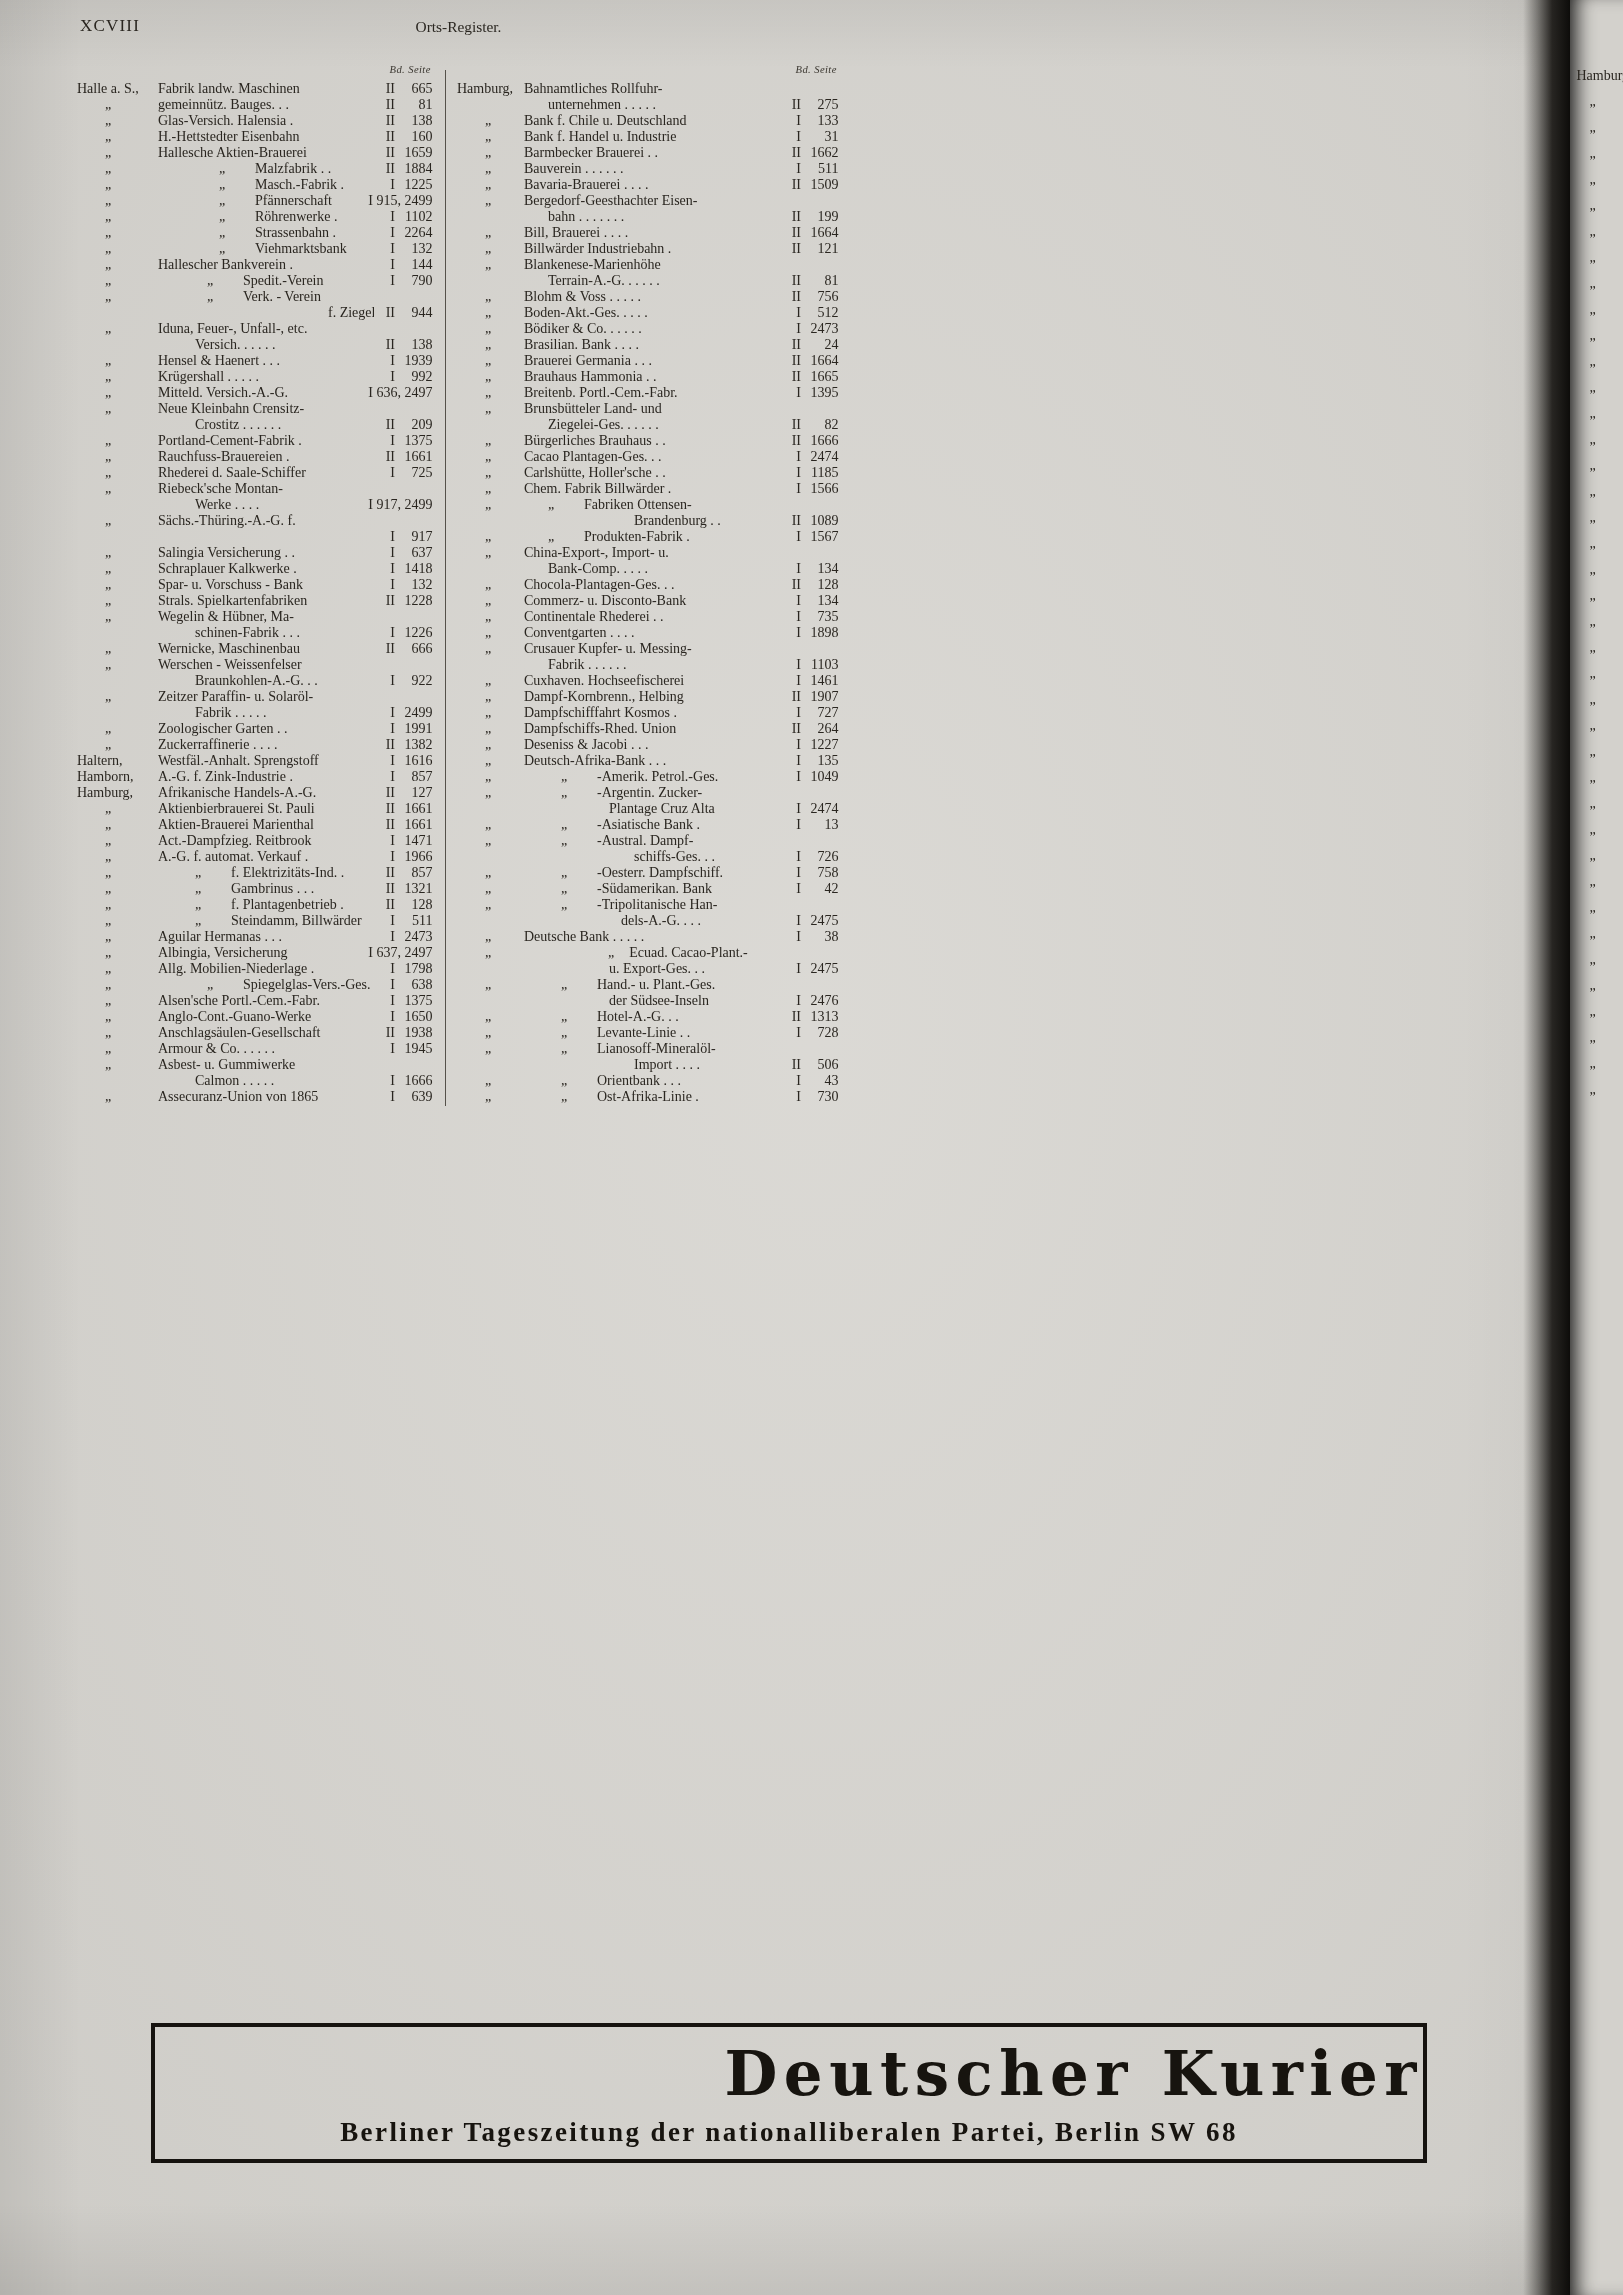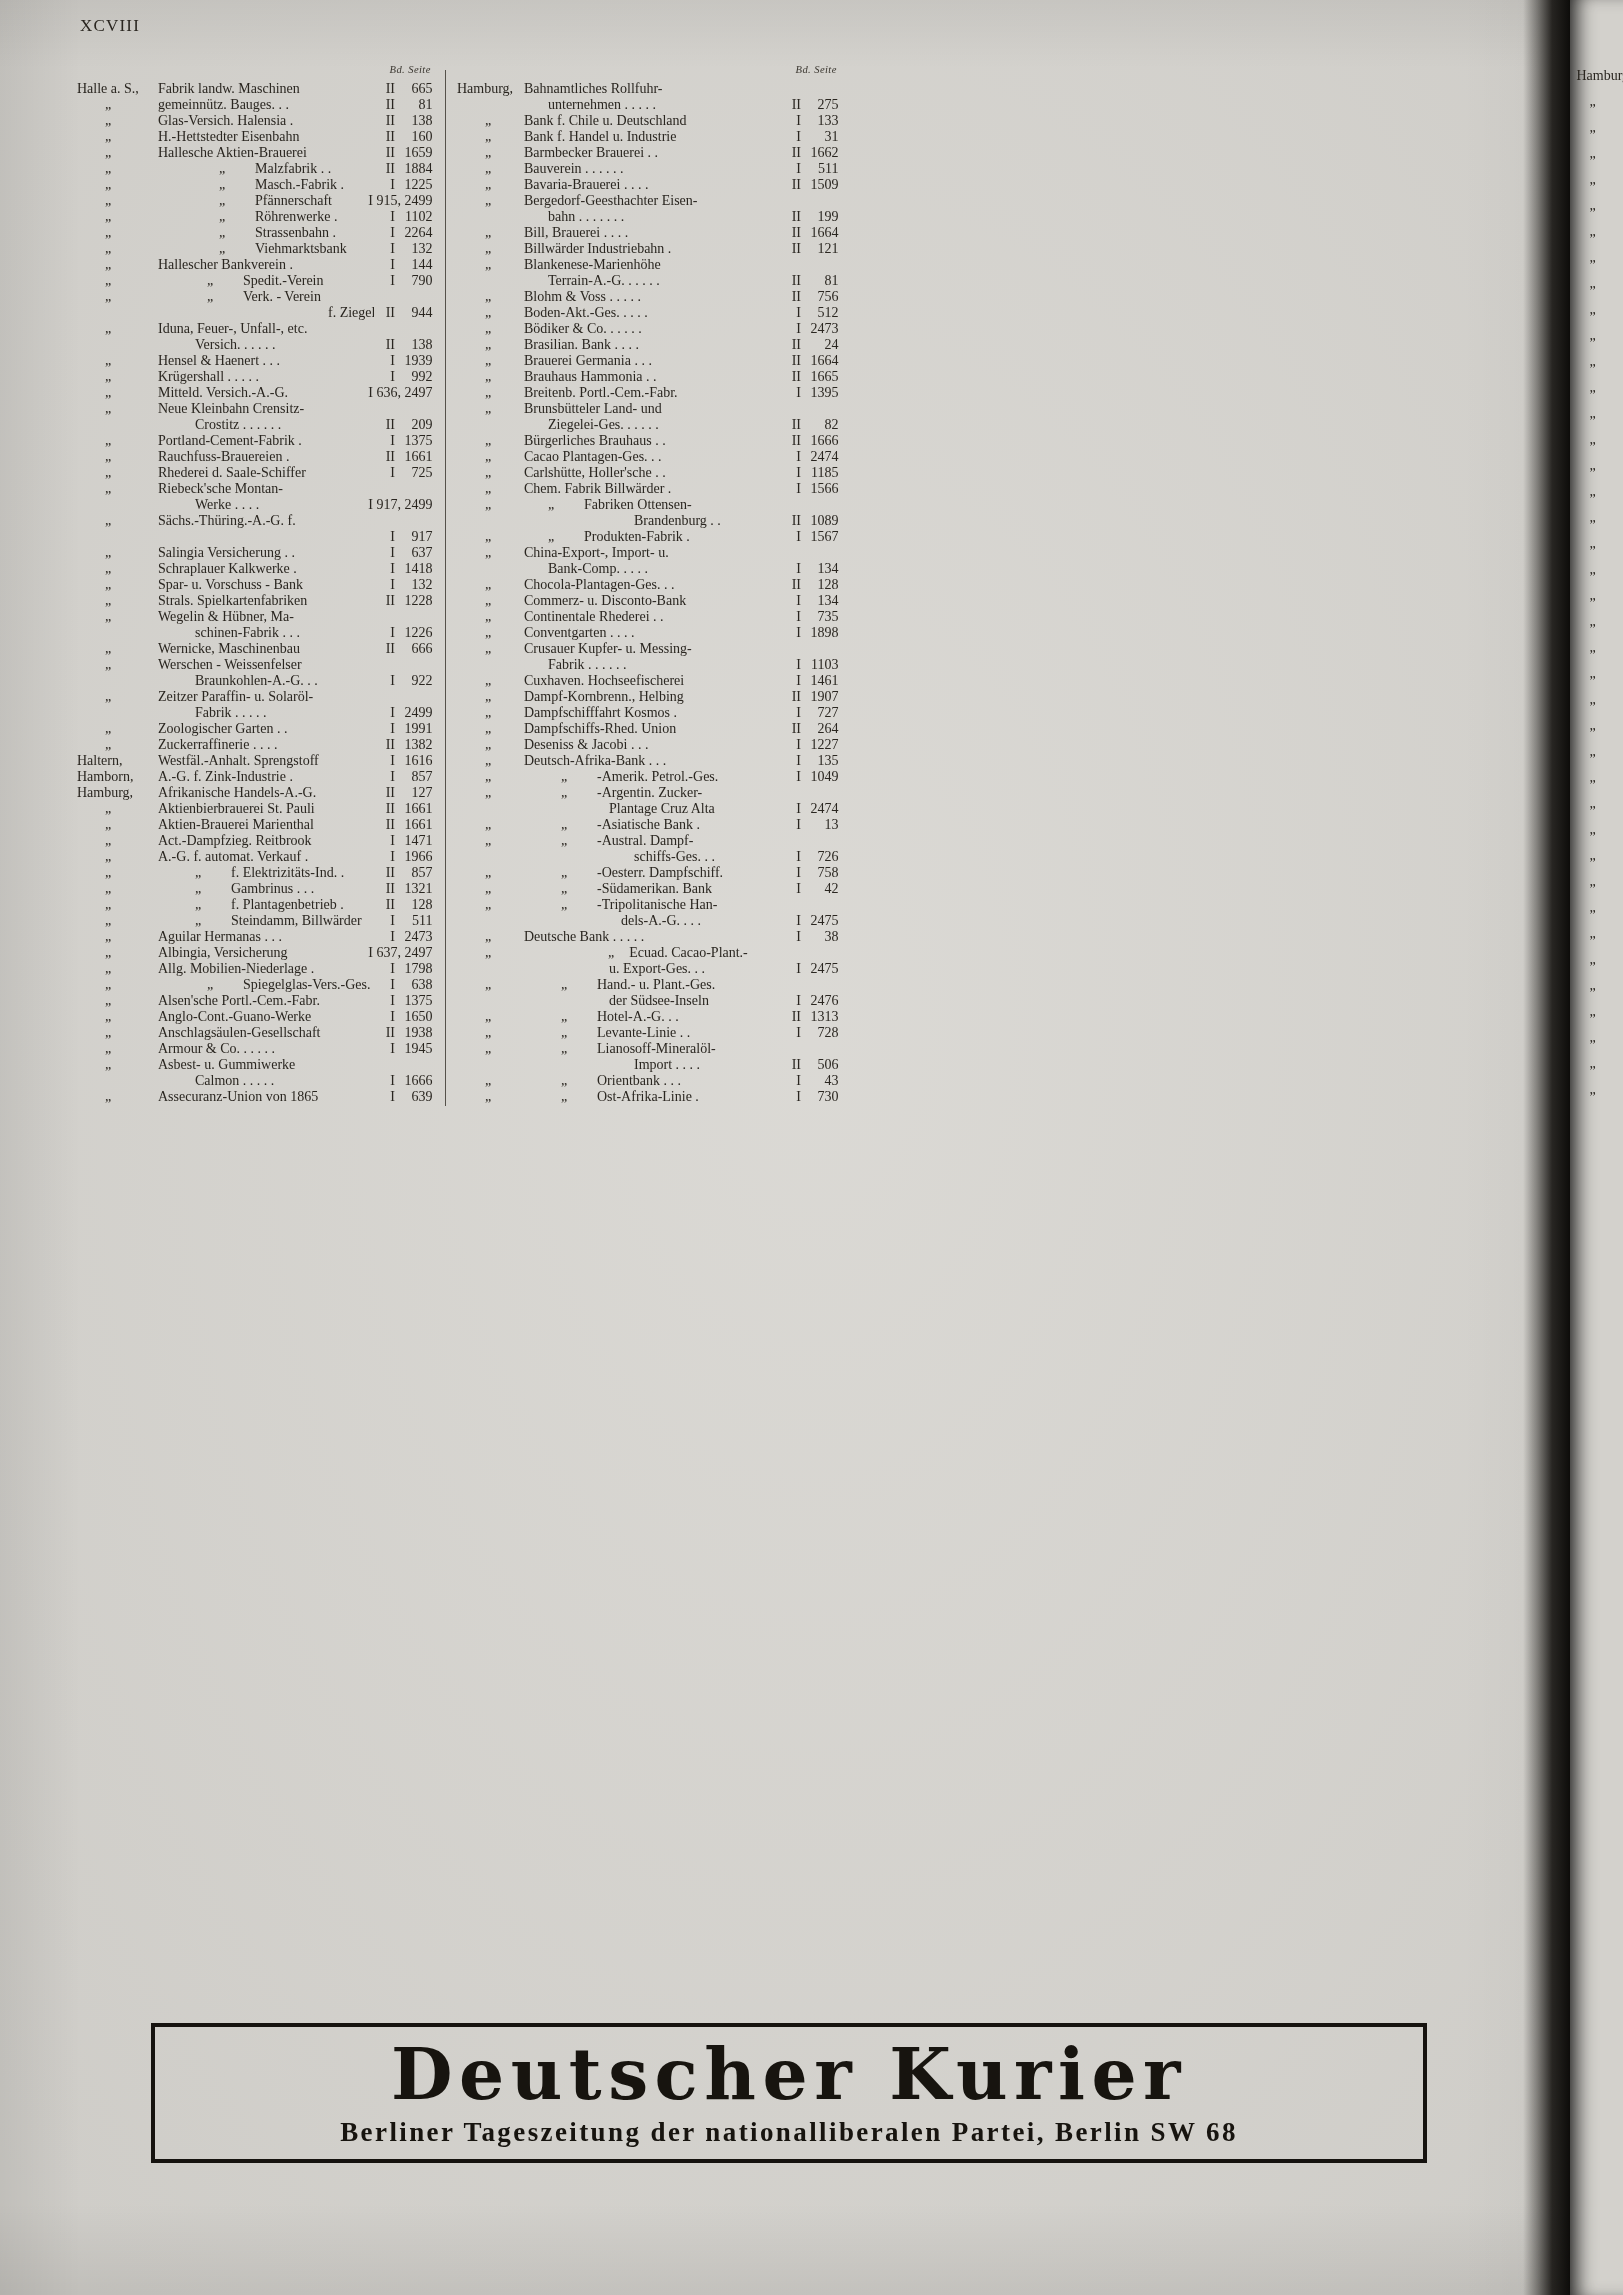--- a/index.html
+++ b/index.html
@@ -35,23 +35,23 @@
   .d2 { display:inline-block; width:36px; }
   .b { width:21px; flex:none; text-align:right; }
   .s { width:39px; flex:none; position:relative; }
   .s span { position:absolute; right:1.6px; top:0; white-space:nowrap; }
 
   .ad {
     position:absolute; left:151px; top:2023px; width:1276px; height:140px;
     border:4.9px solid #16130f;
   }
   .ad-title {
-    margin-top:4.9px; text-align:center;
+    margin-top:4.9px; text-align:right;
     font-family:"DejaVu Serif","Liberation Serif",serif;
-    font-weight:bold; font-size:71px; line-height:84px; letter-spacing:6.5px;
+    font-weight:bold; font-size:61px; line-height:84px; letter-spacing:6.5px;
     color:#17140f;
   }
   .ad-sub {
     margin-top:1.6px; text-align:center;
     font-weight:bold; font-size:27px; letter-spacing:2.4px; color:#17140f;
   }
 
   .binding {
     position:absolute; left:1523px; top:0; width:47px; height:2295px;
     background:linear-gradient(to right, rgba(17,15,12,0) 0%, rgba(17,15,12,.40) 30%, rgba(17,15,12,.88) 62%, #0d0c0a 100%);
@@ -65,20 +65,21 @@
   .np-dittos { position:absolute; left:19.5px; top:89px; }
   .np-dittos div { height:26px; line-height:26px; font-size:14px; }
 </style>
 </head>
 <body>
 
 <div class="page">
   <div class="vignette"></div>
 
   <div class="folio">XCVIII</div>
+  <div class="runhead">Orts-Register.</div>
 
   <div class="divider"></div>
 
   <div class="col col-left">
     <div class="colhead">Bd. Seite</div>
     <div id="rows-left">
         <div class="row">
           <span class="p">Halle a. S.,</span>
           <span class="t">Fabrik landw. Maschinen</span>
           <span class="b">II</span>

